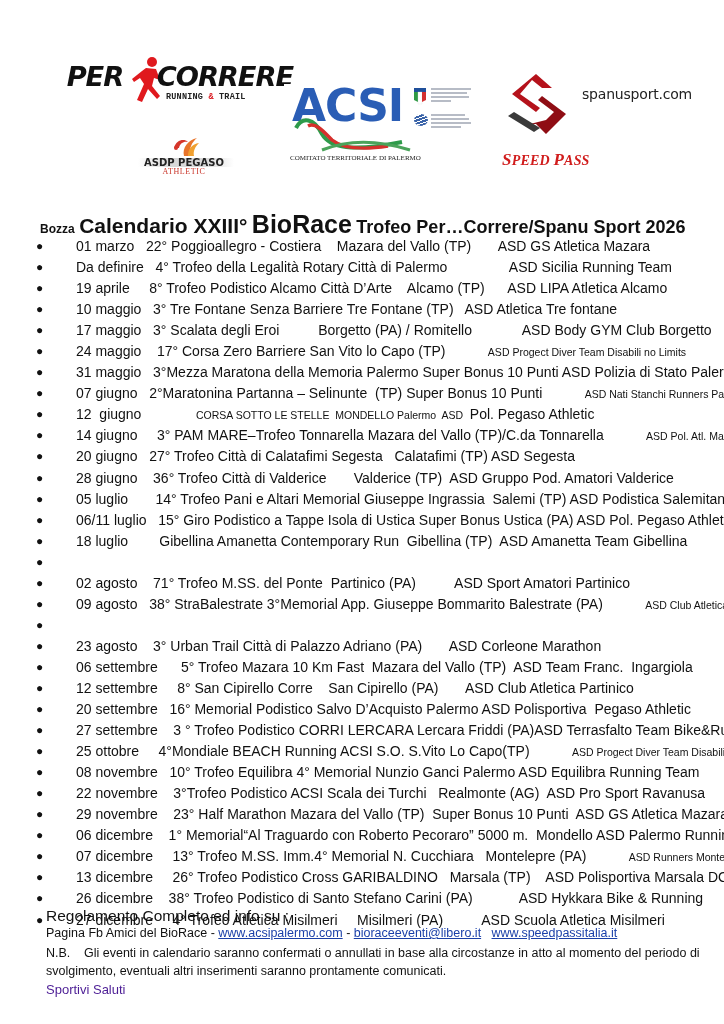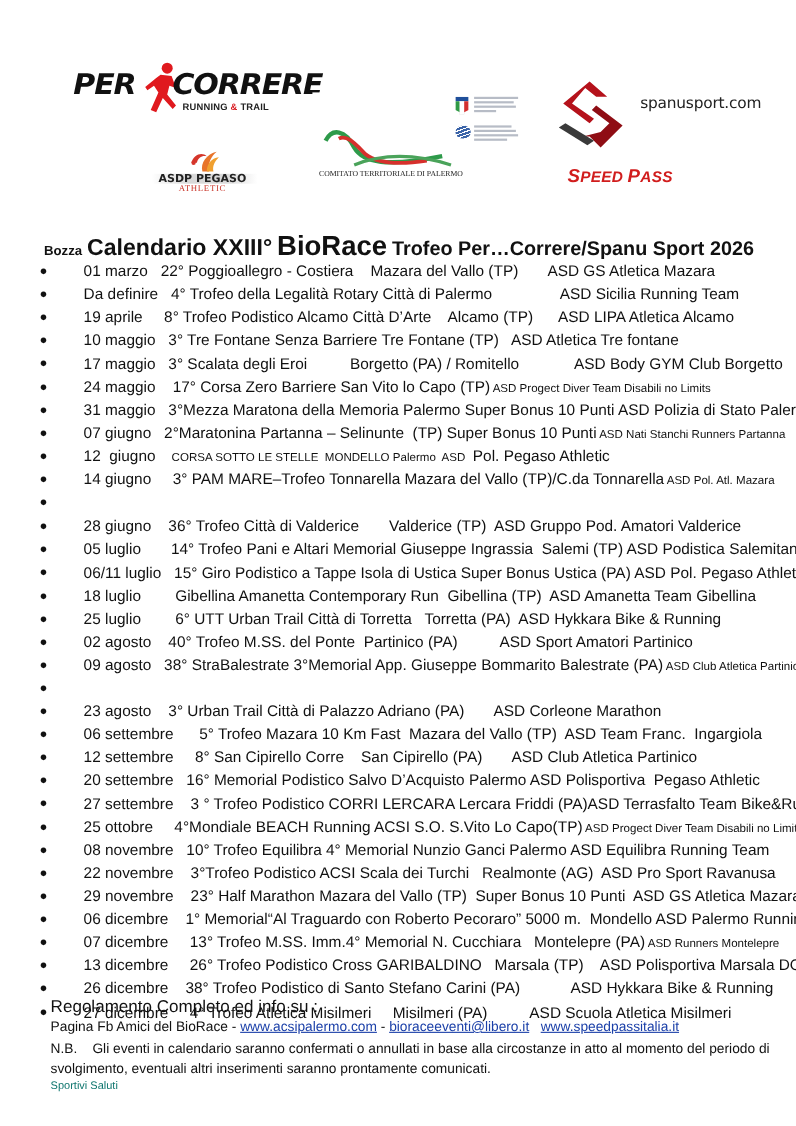--- a/index.html
+++ b/index.html
@@ -5,21 +5,21 @@
   html, body { margin: 0; padding: 0; background: #ffffff; }
   body { width: 724px; height: 1024px; position: relative; overflow: hidden;
          font-family: "Liberation Sans Narrow", "Liberation Sans", sans-serif; color: #111; }
   .abs { position: absolute; }
 
   
   .logo-percorrere { left: 68px; top: 56px; width: 210px; height: 56px; }
   .pc-word { position: absolute; top: 6px; font-family: "DejaVu Sans", sans-serif; font-weight: 900;
              font-style: italic; font-size: 26px; letter-spacing: -1px; color: #111; transform: scaleX(1.05); }
   .pc-runner { position: absolute; left: 62px; top: 0; width: 34px; height: 52px; }
-  .pc-sub { position: absolute; left: 98px; top: 36px; font-family: Liberation Sans, sans-serif; font-size: 8.5px;
+  .pc-sub { position: absolute; left: 98px; top: 36px; font-family: Liberation Mono, monospace; font-size: 8.5px;
             font-weight: bold; color: #222; letter-spacing: 0.2px; }
   .pc-sub .amp { color: #d8151b; }
 
   .logo-pegaso { left: 134px; top: 136px; width: 100px; height: 40px; }
   .pg-bird { position: absolute; left: 36px; top: 0; width: 30px; height: 22px; }
   .pg-bar { position: absolute; left: 4px; top: 22px; width: 96px; height: 9px;
             background: linear-gradient(90deg, #ffffff 0%, #d8d8d8 35%, #d8d8d8 70%, #ffffff 100%); }
   .pg-name { position: absolute; left: 0; top: 21px; width: 100px; text-align: center;
              font-family: "DejaVu Sans", sans-serif; font-weight: bold; font-size: 10px; color: #222; }
   .pg-sub { position: absolute; left: 0; top: 31px; width: 100px; text-align: center;
@@ -35,45 +35,45 @@
   .globe { position: absolute; left: 0; top: 30px; width: 14px; height: 12px; border-radius: 50%;
            background: repeating-linear-gradient(160deg, #3a63a8 0 2px, #ffffff 2px 3px); }
   .side-lines { position: absolute; left: 17px; width: 40px; }
   .side-lines i { display: block; height: 2px; margin-bottom: 2px; background: #b7bcc6; }
 
   .logo-spanu { left: 498px; top: 60px; width: 204px; height: 80px; background: #fff; }
   .spanu-mark { position: absolute; left: 8px; top: 12px; width: 66px; height: 64px; }
   .spanu-text { position: absolute; left: 84px; top: 26px; font-family: "DejaVu Sans", sans-serif; font-size: 14px;
                 color: #222; letter-spacing: -0.2px; }
 
-  .logo-speedpass { left: 516px; top: 150px; width: 110px; height: 22px; font-family: Liberation Sans, sans-serif;
+  .logo-speedpass { left: 502px; top: 150px; width: 110px; height: 22px; font-family: Liberation Serif, serif;
                     font-weight: bold; font-style: italic; font-size: 14px; color: #d11d1d; letter-spacing: 0.2px; }
   .logo-speedpass .big { font-size: 17px; }
 
   
   .title { left: 40px; top: 210px; width: 680px; white-space: nowrap; font-weight: bold; color: #111; }
   .title .bozza { font-size: 12px; }
   .title .cal { font-size: 21px; }
   .title .bio { font-size: 25px; }
   .title .rest { font-size: 18px; }
 
   
   .events { left: 0; top: 236px; width: 724px; margin: 0; padding: 0; list-style: none; }
   .event { position: relative; height: 21.05px; line-height: 21px; white-space: nowrap; font-size: 14px; color: #111; }
   .event .bullet { position: absolute; left: 36px; top: 0; font-size: 12px; }
   .event .txt { position: absolute; left: 76px; top: 0; }
-  .event .small { font-size: 10.5px; }
+  .event .small { font-size: 10.5px; padding-left: 40px; }
 
   
   .reg { left: 46px; top: 907px; font-size: 15.5px; color: #111; }
   .links { left: 46px; top: 926px; font-size: 12.5px; color: #111; white-space: nowrap; }
   .links a { color: #1a3fa8; text-decoration: underline; }
   .nb { left: 46px; top: 944px; width: 680px; font-size: 12.5px; line-height: 18px; color: #111; }
   .nb .tab { display: inline-block; width: 38px; }
-  .saluti { left: 46px; top: 982px; font-size: 10px; color: #0f766e; }
+  .saluti { left: 46px; top: 982px; font-size: 13px; color: #4c1d95; }
 </style>
 </head>
 <body>
 
 <div class="abs logo-percorrere">
   <span class="pc-word" style="left:0">PER</span>
   <svg class="pc-runner" viewBox="0 0 34 52">
     <circle cx="22" cy="6" r="5" fill="#e0191e"></circle>
     <path d="M16 12 L26 13 L30 24 L24 22 L22 30 L30 40 L27 43 L18 33 L12 46 L7 44 L14 28 L10 22 L4 26 L2 23 L12 15 Z" fill="#e0191e"></path>
   </svg>
@@ -87,20 +87,21 @@
     <path d="M14 20 C12 12, 18 4, 27 2 C22 6, 19 12, 20 20 Z" fill="#e8742a"></path>
     <path d="M18 20 C18 13, 22 8, 29 7 C25 11, 23 15, 24 20 Z" fill="#f0a030"></path>
     <circle cx="6" cy="12" r="2" fill="#d5362b"></circle>
   </svg>
   <div class="pg-bar"></div>
   <div class="pg-name">ASDP PEGASO</div>
   <div class="pg-sub">ATHLETIC</div>
 </div>
 
 <div class="abs logo-acsi">
+  <div class="acsi-word">ACSI</div>
   <svg class="acsi-wave" viewBox="0 0 120 45">
     <path d="M4 16 C10 4, 22 6, 30 22 C38 36, 60 40, 110 30" stroke="#2e9a4a" stroke-width="4" fill="none"></path>
     <path d="M16 14 C24 10, 32 20, 40 28 C50 36, 70 38, 96 34" stroke="#d6302c" stroke-width="3.5" fill="none"></path>
     <path d="M30 38 C50 30, 80 26, 118 38" stroke="#4aa35a" stroke-width="3" fill="none"></path>
   </svg>
   <div class="acsi-cap">COMITATO TERRITORIALE DI PALERMO</div>
   <div class="acsi-side">
     <svg class="shield" viewBox="0 0 12 18">
       <rect x="0" y="0" width="12" height="4" fill="#1f4f9a"></rect>
       <path d="M0 4 H4 V14 L0 12 Z" fill="#2f9a45"></path>
@@ -177,44 +178,44 @@
     <li class="event">
       <span class="bullet">●</span>
       <span class="txt" style="white-space:pre"><span>12  giugno   </span><span></span><span class="small"> CORSA SOTTO LE STELLE  MONDELLO Palermo  ASD </span><span> Pol. Pegaso Athletic</span></span>
     </li>
     <li class="event">
       <span class="bullet">●</span>
       <span class="txt" style="white-space:pre"><span>14 giugno   </span><span>  3° PAM MARE–Trofeo Tonnarella Mazara del Vallo (TP)/C.da Tonnarella</span><span class="small"> ASD Pol. Atl. Mazara </span></span>
     </li>
     <li class="event">
       <span class="bullet">●</span>
+      <span class="txt" style="white-space:pre"><span>20 giugno   </span><span>27° Trofeo Città di Calatafimi Segesta   Calatafimi (TP) ASD Segesta</span></span>
     </li>
     <li class="event">
       <span class="bullet">●</span>
       <span class="txt" style="white-space:pre"><span>28 giugno   </span><span> 36° Trofeo Città di Valderice       Valderice (TP)  ASD Gruppo Pod. Amatori Valderice</span></span>
     </li>
     <li class="event">
       <span class="bullet">●</span>
       <span class="txt" style="white-space:pre"><span>05 luglio   </span><span>    14° Trofeo Pani e Altari Memorial Giuseppe Ingrassia  Salemi (TP) ASD Podistica Salemitana</span></span>
     </li>
     <li class="event">
       <span class="bullet">●</span>
       <span class="txt" style="white-space:pre"><span>06/11 luglio   </span><span>15° Giro Podistico a Tappe Isola di Ustica Super Bonus Ustica (PA) ASD Pol. Pegaso Athletic</span></span>
     </li>
     <li class="event">
       <span class="bullet">●</span>
       <span class="txt" style="white-space:pre"><span>18 luglio   </span><span>     Gibellina Amanetta Contemporary Run  Gibellina (TP)  ASD Amanetta Team Gibellina</span></span>
     </li>
     <li class="event">
       <span class="bullet">●</span>
-      <span class="txt" style="white-space:pre"><span>25 luglio   </span><span>     6° UTT Urban Trail Città di Torretta   Torretta (PA)  ASD Hykkara Bike &amp; Running</span></span>
-    </li>
-    <li class="event">
-      <span class="bullet">●</span>
-      <span class="txt" style="white-space:pre"><span>02 agosto   </span><span> 40° Trofeo M.SS. del Ponte  Partinico (PA)          ASD Sport Amatori Partinico</span></span>
+    </li>
+    <li class="event">
+      <span class="bullet">●</span>
+      <span class="txt" style="white-space:pre"><span>02 agosto   </span><span> 71° Trofeo M.SS. del Ponte  Partinico (PA)          ASD Sport Amatori Partinico</span></span>
     </li>
     <li class="event">
       <span class="bullet">●</span>
       <span class="txt" style="white-space:pre"><span>09 agosto   </span><span>38° StraBalestrate 3°Memorial App. Giuseppe Bommarito Balestrate (PA)</span><span class="small"> ASD Club Atletica Partinico </span></span>
     </li>
     <li class="event">
       <span class="bullet">●</span>
     </li>
     <li class="event">
       <span class="bullet">●</span>

